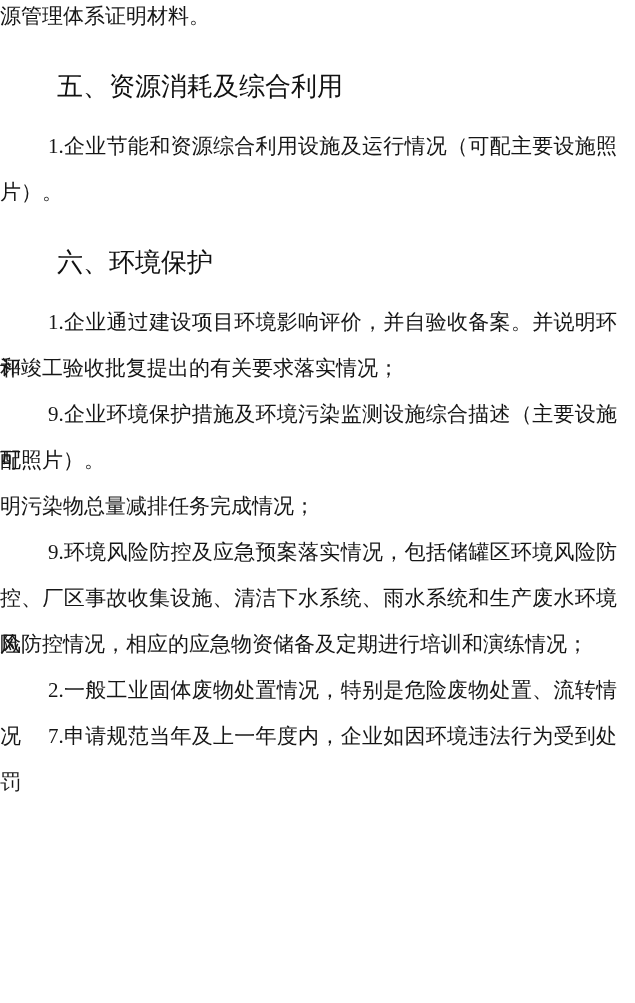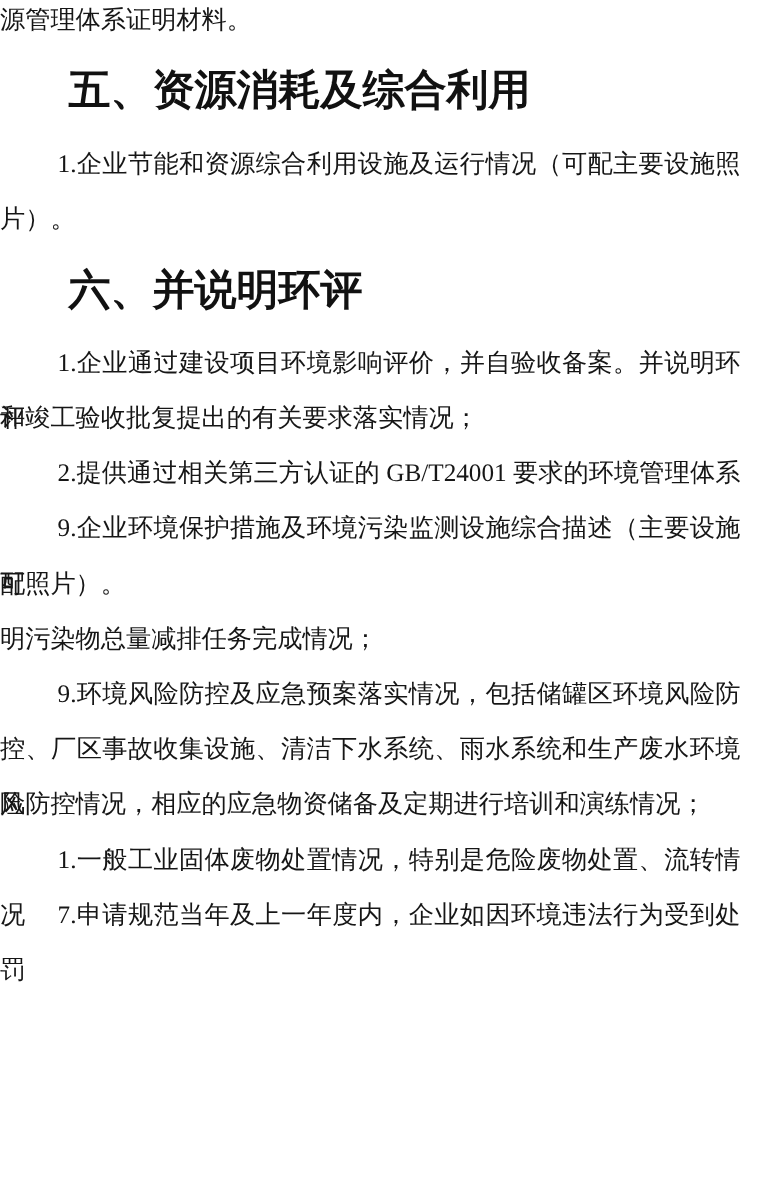--- a/index.html
+++ b/index.html
@@ -30,42 +30,41 @@
     white-space: normal;
     text-align: justify;
     text-align-last: justify;
   }
   .body-line.indent {
     text-indent: 48px;
   }
   .heading-line {
     height: 46px;
     line-height: 46px;
-    margin: 14px 0 14px 0;
+    margin: 24px 0 14px 0;
     font-family: "Liberation Sans", "DejaVu Sans", sans-serif;
-    font-weight: bold;
-    font-size: 35px;
+    font-weight: normal;
+    font-size: 26px;
     text-indent: 57px;
     white-space: nowrap;
     color: #111111;
   }
 </style>
 </head>
 <body>
 
 <main class="doc" id="doc-root">
     <div class="body-line">源管理体系证明材料。</div>
     <div class="heading-line">五、资源消耗及综合利用</div>
     <div class="body-line indent justify">1.企业节能和资源综合利用设施及运行情况（可配主要设施照</div>
     <div class="body-line">片）。</div>
-    <div class="heading-line">六、并说明环评</div>
+    <div class="heading-line">六、环境保护</div>
     <div class="body-line indent justify">1.企业通过建设项目环境影响评价，并自验收备案。并说明环评</div>
     <div class="body-line">和竣工验收批复提出的有关要求落实情况；</div>
-    <div class="body-line indent justify">2.提供通过相关第三方认证的 GB/T24001 要求的环境管理体系</div>
     <div class="body-line indent justify">9.企业环境保护措施及环境污染监测设施综合描述（主要设施可</div>
     <div class="body-line">配照片）。</div>
     <div class="body-line">明污染物总量减排任务完成情况；</div>
     <div class="body-line indent justify">9.环境风险防控及应急预案落实情况，包括储罐区环境风险防</div>
     <div class="body-line justify">控、厂区事故收集设施、清洁下水系统、雨水系统和生产废水环境风</div>
     <div class="body-line">险防控情况，相应的应急物资储备及定期进行培训和演练情况；</div>
-    <div class="body-line indent justify">1.一般工业固体废物处置情况，特别是危险废物处置、流转情况</div>
+    <div class="body-line indent justify">2.一般工业固体废物处置情况，特别是危险废物处置、流转情况</div>
     <div class="body-line indent justify">7.申请规范当年及上一年度内，企业如因环境违法行为受到处罚</div>
   </main>
 
 </body></html>

